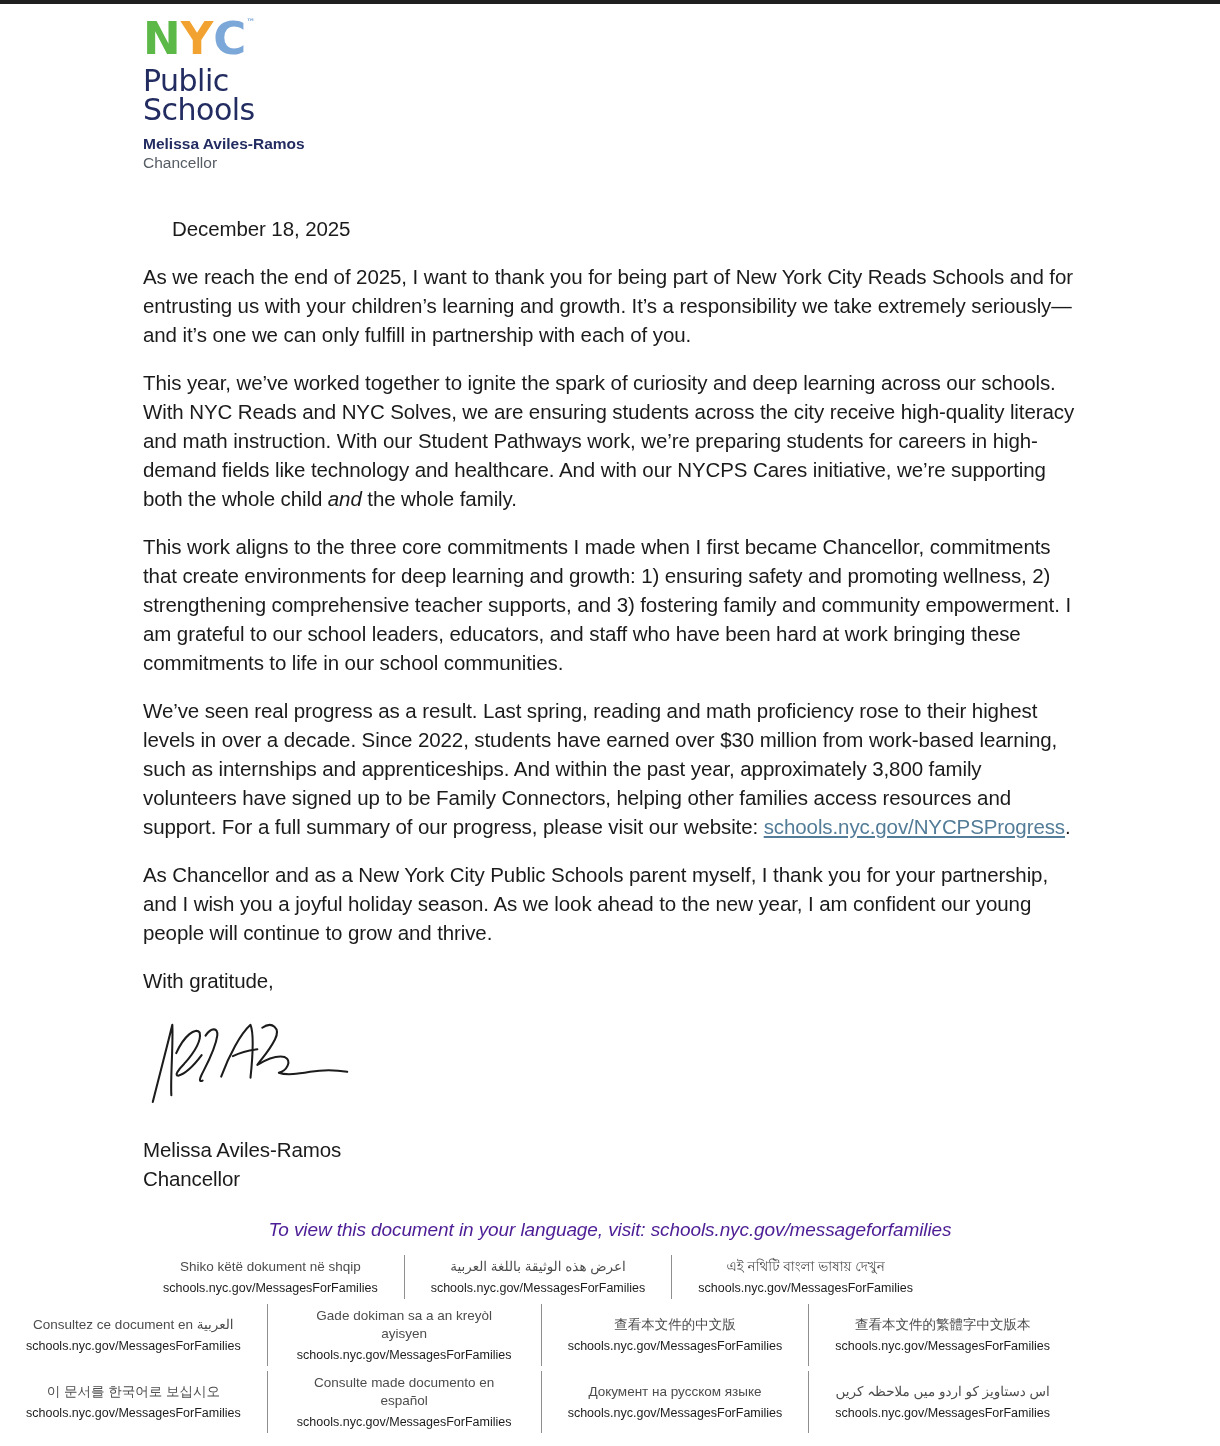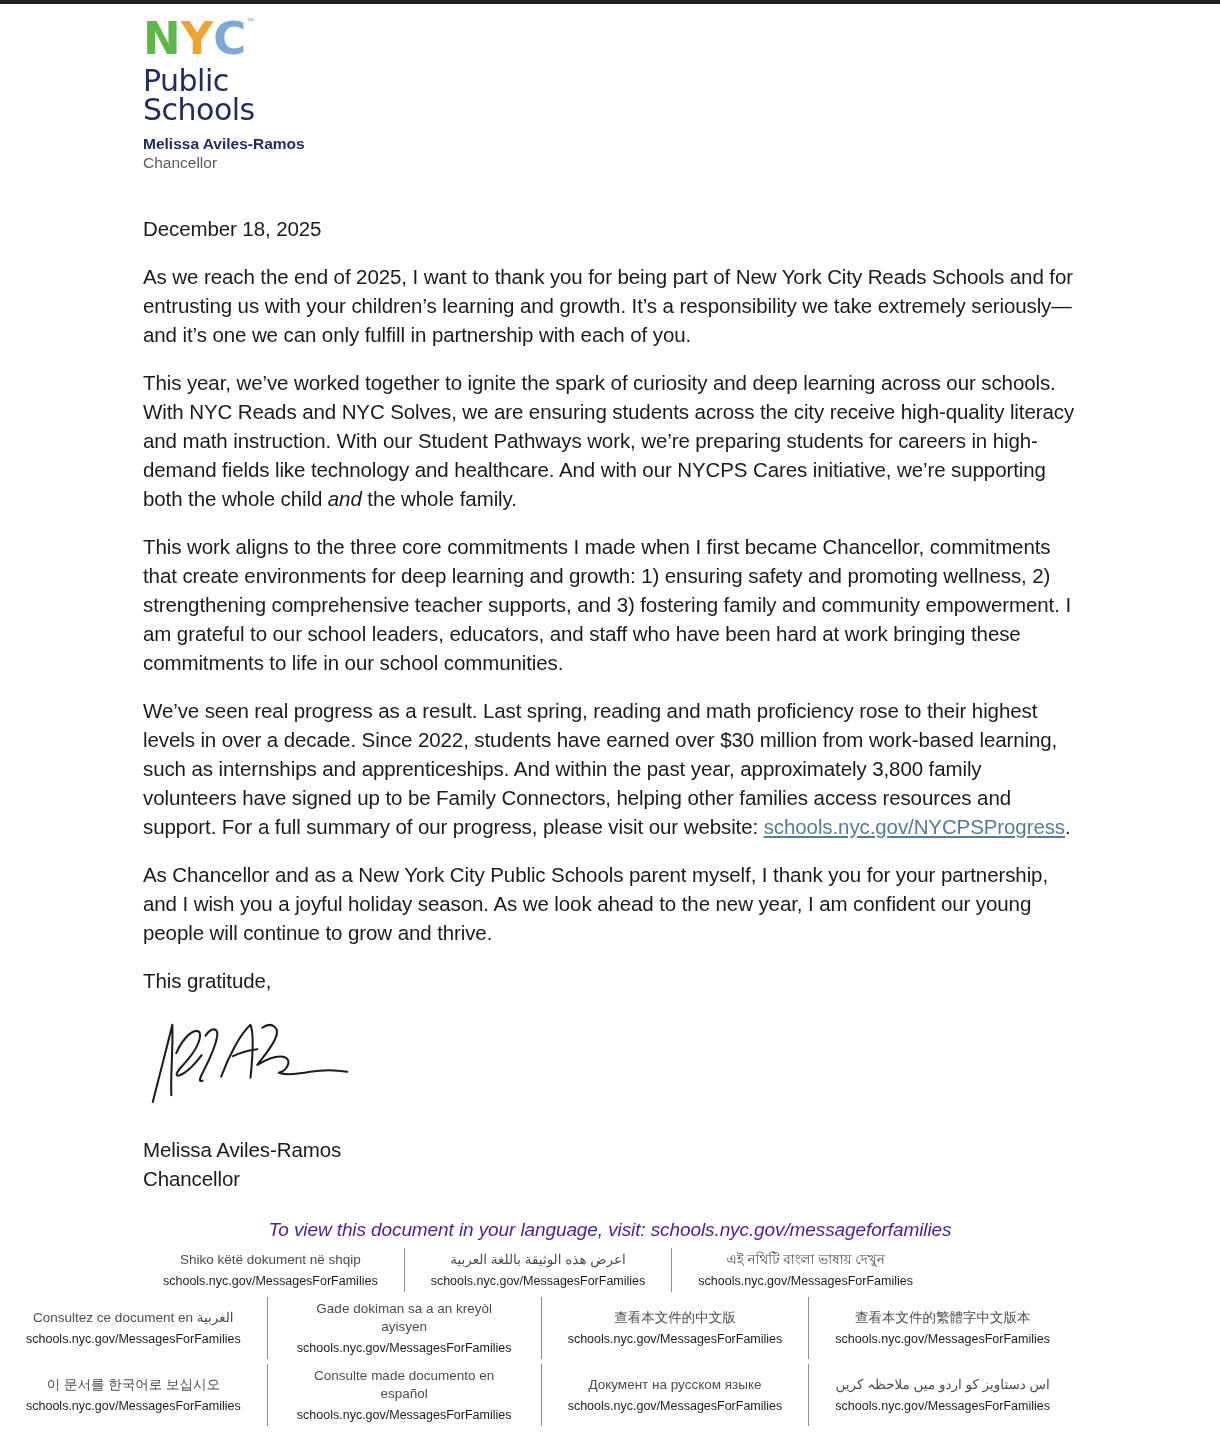--- a/index.html
+++ b/index.html
@@ -55,37 +55,37 @@
     font-size: 15.5px;
     color: #565c64;
     line-height: 1.25;
   }
   
   .letter {
     font-size: 20.5px;
     line-height: 29px;
     letter-spacing: -0.1px;
   }
-  .letter .date { margin-top: 41px; }
+  .letter .date { margin-top: 41px; margin-left: 29px; }
   .letter p { margin: 19px 0 0 0; }
   .letter .em-italic { font-style: italic; }
   a.body-link { text-decoration: underline; }
   
   .signature-wrap { margin: 16px 0 8px 0; height: 100px; }
   .signer { margin-top: 24px; font-size: 20.5px; line-height: 29px; }
   
   .lang-notice {
     margin-top: 26px;
     text-align: center;
     font-style: italic;
     font-size: 19px;
     letter-spacing: -0.1px;
     color: #4c1d95;
   }
-  .lang-grid { margin-top: 7px; width: 1076px; }
+  .lang-grid { margin-top: 14px; width: 1076px; }
   .lang-row {
     display: flex;
     justify-content: center;
     align-items: stretch;
     margin-top: 5px;
   }
   .lang-cell {
     padding: 3px 26px;
     text-align: center;
     display: flex;
@@ -136,21 +136,21 @@
       <div class="logo-officer-title">Chancellor</div>
     </div>
 
     <div class="letter">
       <div class="date">December 18, 2025</div>
       <p>As we reach the end of 2025, I want to thank you for being part of New York City Reads Schools and for entrusting us with your children’s learning and growth. It’s a responsibility we take extremely seriously—and it’s one we can only fulfill in partnership with each of you.</p>
       <p><span>This year, we’ve worked together to ignite the spark of curiosity and deep learning across our schools. With NYC Reads and NYC Solves, we are ensuring students across the city receive high-quality literacy and math instruction. With our Student Pathways work, we’re preparing students for careers in high-demand fields like technology and healthcare. And with our NYCPS Cares initiative, we’re supporting both the whole child </span><span class="em-italic">and</span><span> the whole family.</span></p>
       <p>This work aligns to the three core commitments I made when I first became Chancellor, commitments that create environments for deep learning and growth: 1) ensuring safety and promoting wellness, 2) strengthening comprehensive teacher supports, and 3) fostering family and community empowerment. I am grateful to our school leaders, educators, and staff who have been hard at work bringing these commitments to life in our school communities.</p>
       <p><span>We’ve seen real progress as a result. Last spring, reading and math proficiency rose to their highest levels in over a decade. Since 2022, students have earned over $30 million from work-based learning, such as internships and apprenticeships. And within the past year, approximately 3,800 family volunteers have signed up to be Family Connectors, helping other families access resources and support. For a full summary of our progress, please visit our website: </span><a href="#" class="body-link" style="color:#527c98;">schools.nyc.gov/NYCPSProgress</a><span>.</span></p>
       <p>As Chancellor and as a New York City Public Schools parent myself, I thank you for your partnership, and I wish you a joyful holiday season. As we look ahead to the new year, I am confident our young people will continue to grow and thrive.</p>
-      <p>This gratitude,</p>
+      <p>With gratitude,</p>
 
       <div class="signature-wrap">
         <svg class="sig-svg" width="215" height="100" viewBox="0 0 220 100">
           <path d="M10,92 C16,68 26,30 30,13 C31,34 28,66 29,85"></path>
           <path d="M34,42 C42,24 54,15 58,21 C60,30 50,44 42,53 C36,59 32,65 36,65 C44,63 54,52 60,44"></path>
           <path d="M64,24 C70,15 77,16 76,24 C74,38 66,52 60,64 C58,68 57,72 61,70"></path>
           <path d="M80,66 C88,44 100,22 110,13 C114,23 112,48 110,67"></path>
           <path d="M92,45 C100,41 108,39 117,38"></path>
           <path d="M122,16 C132,9 141,16 135,28 C129,40 121,48 117,54 C127,48 137,44 145,46 C153,50 147,60 139,62 C147,65 159,63 171,61 C183,59 197,59 209,61"></path>
         </svg>

